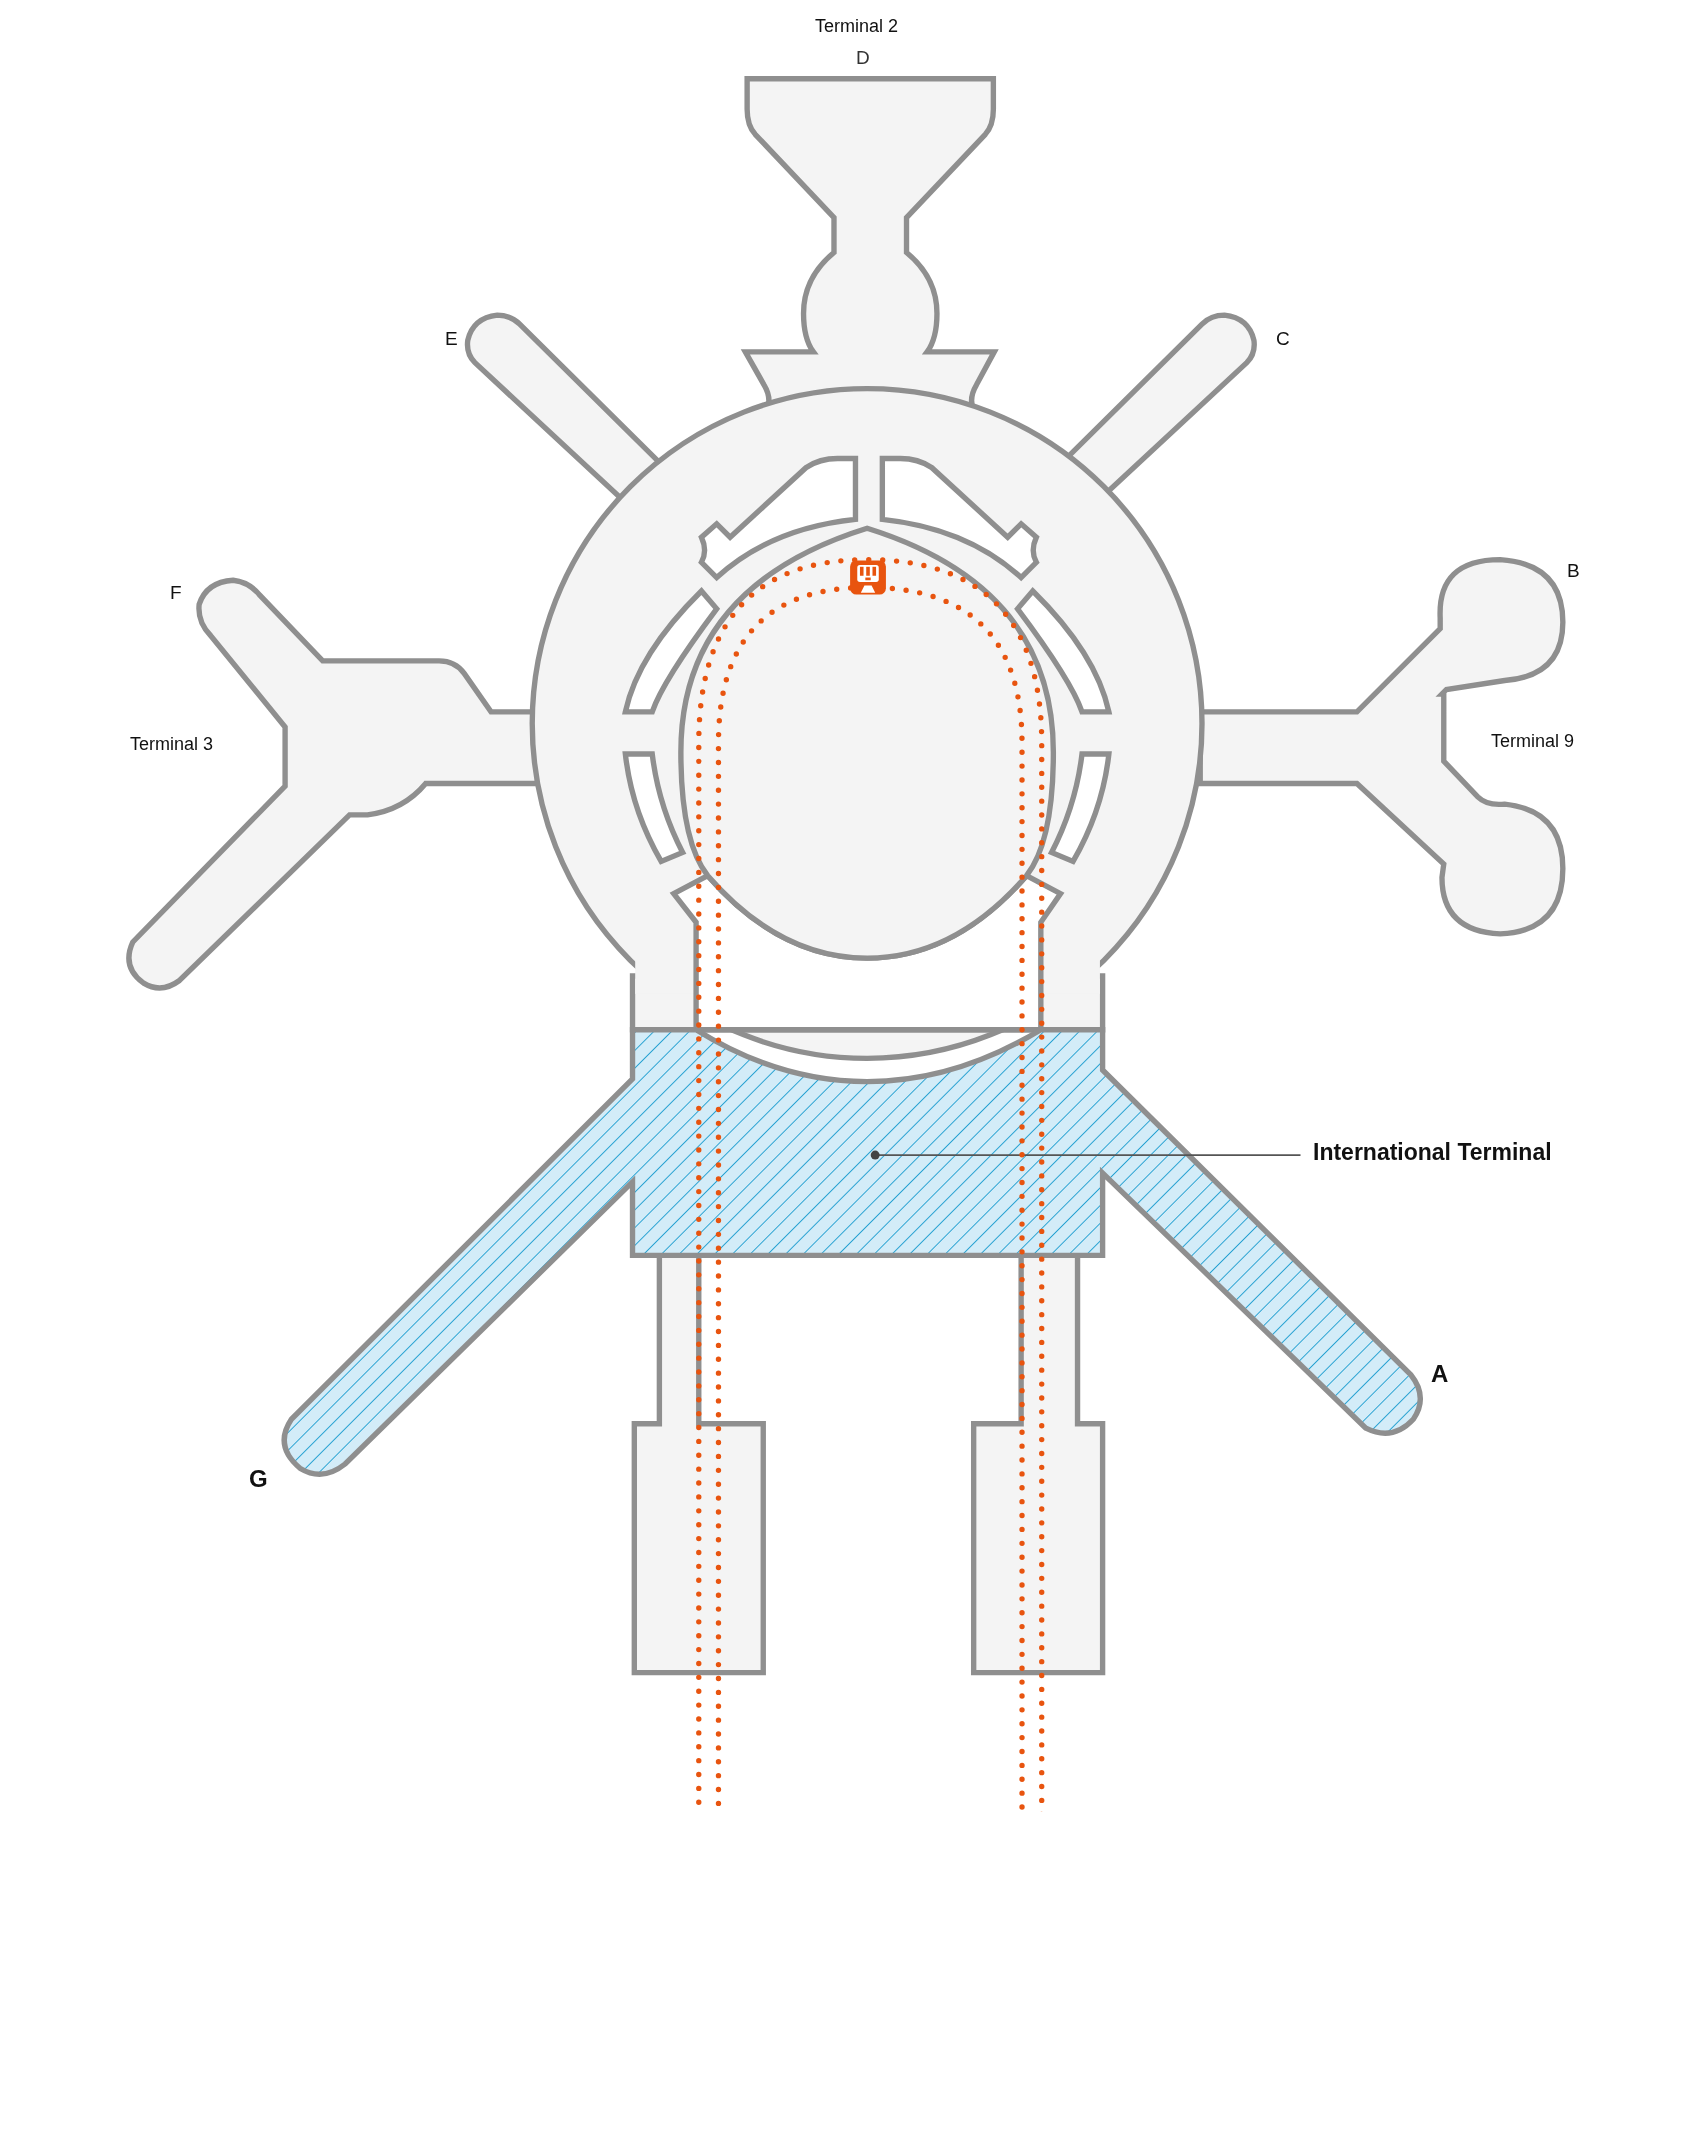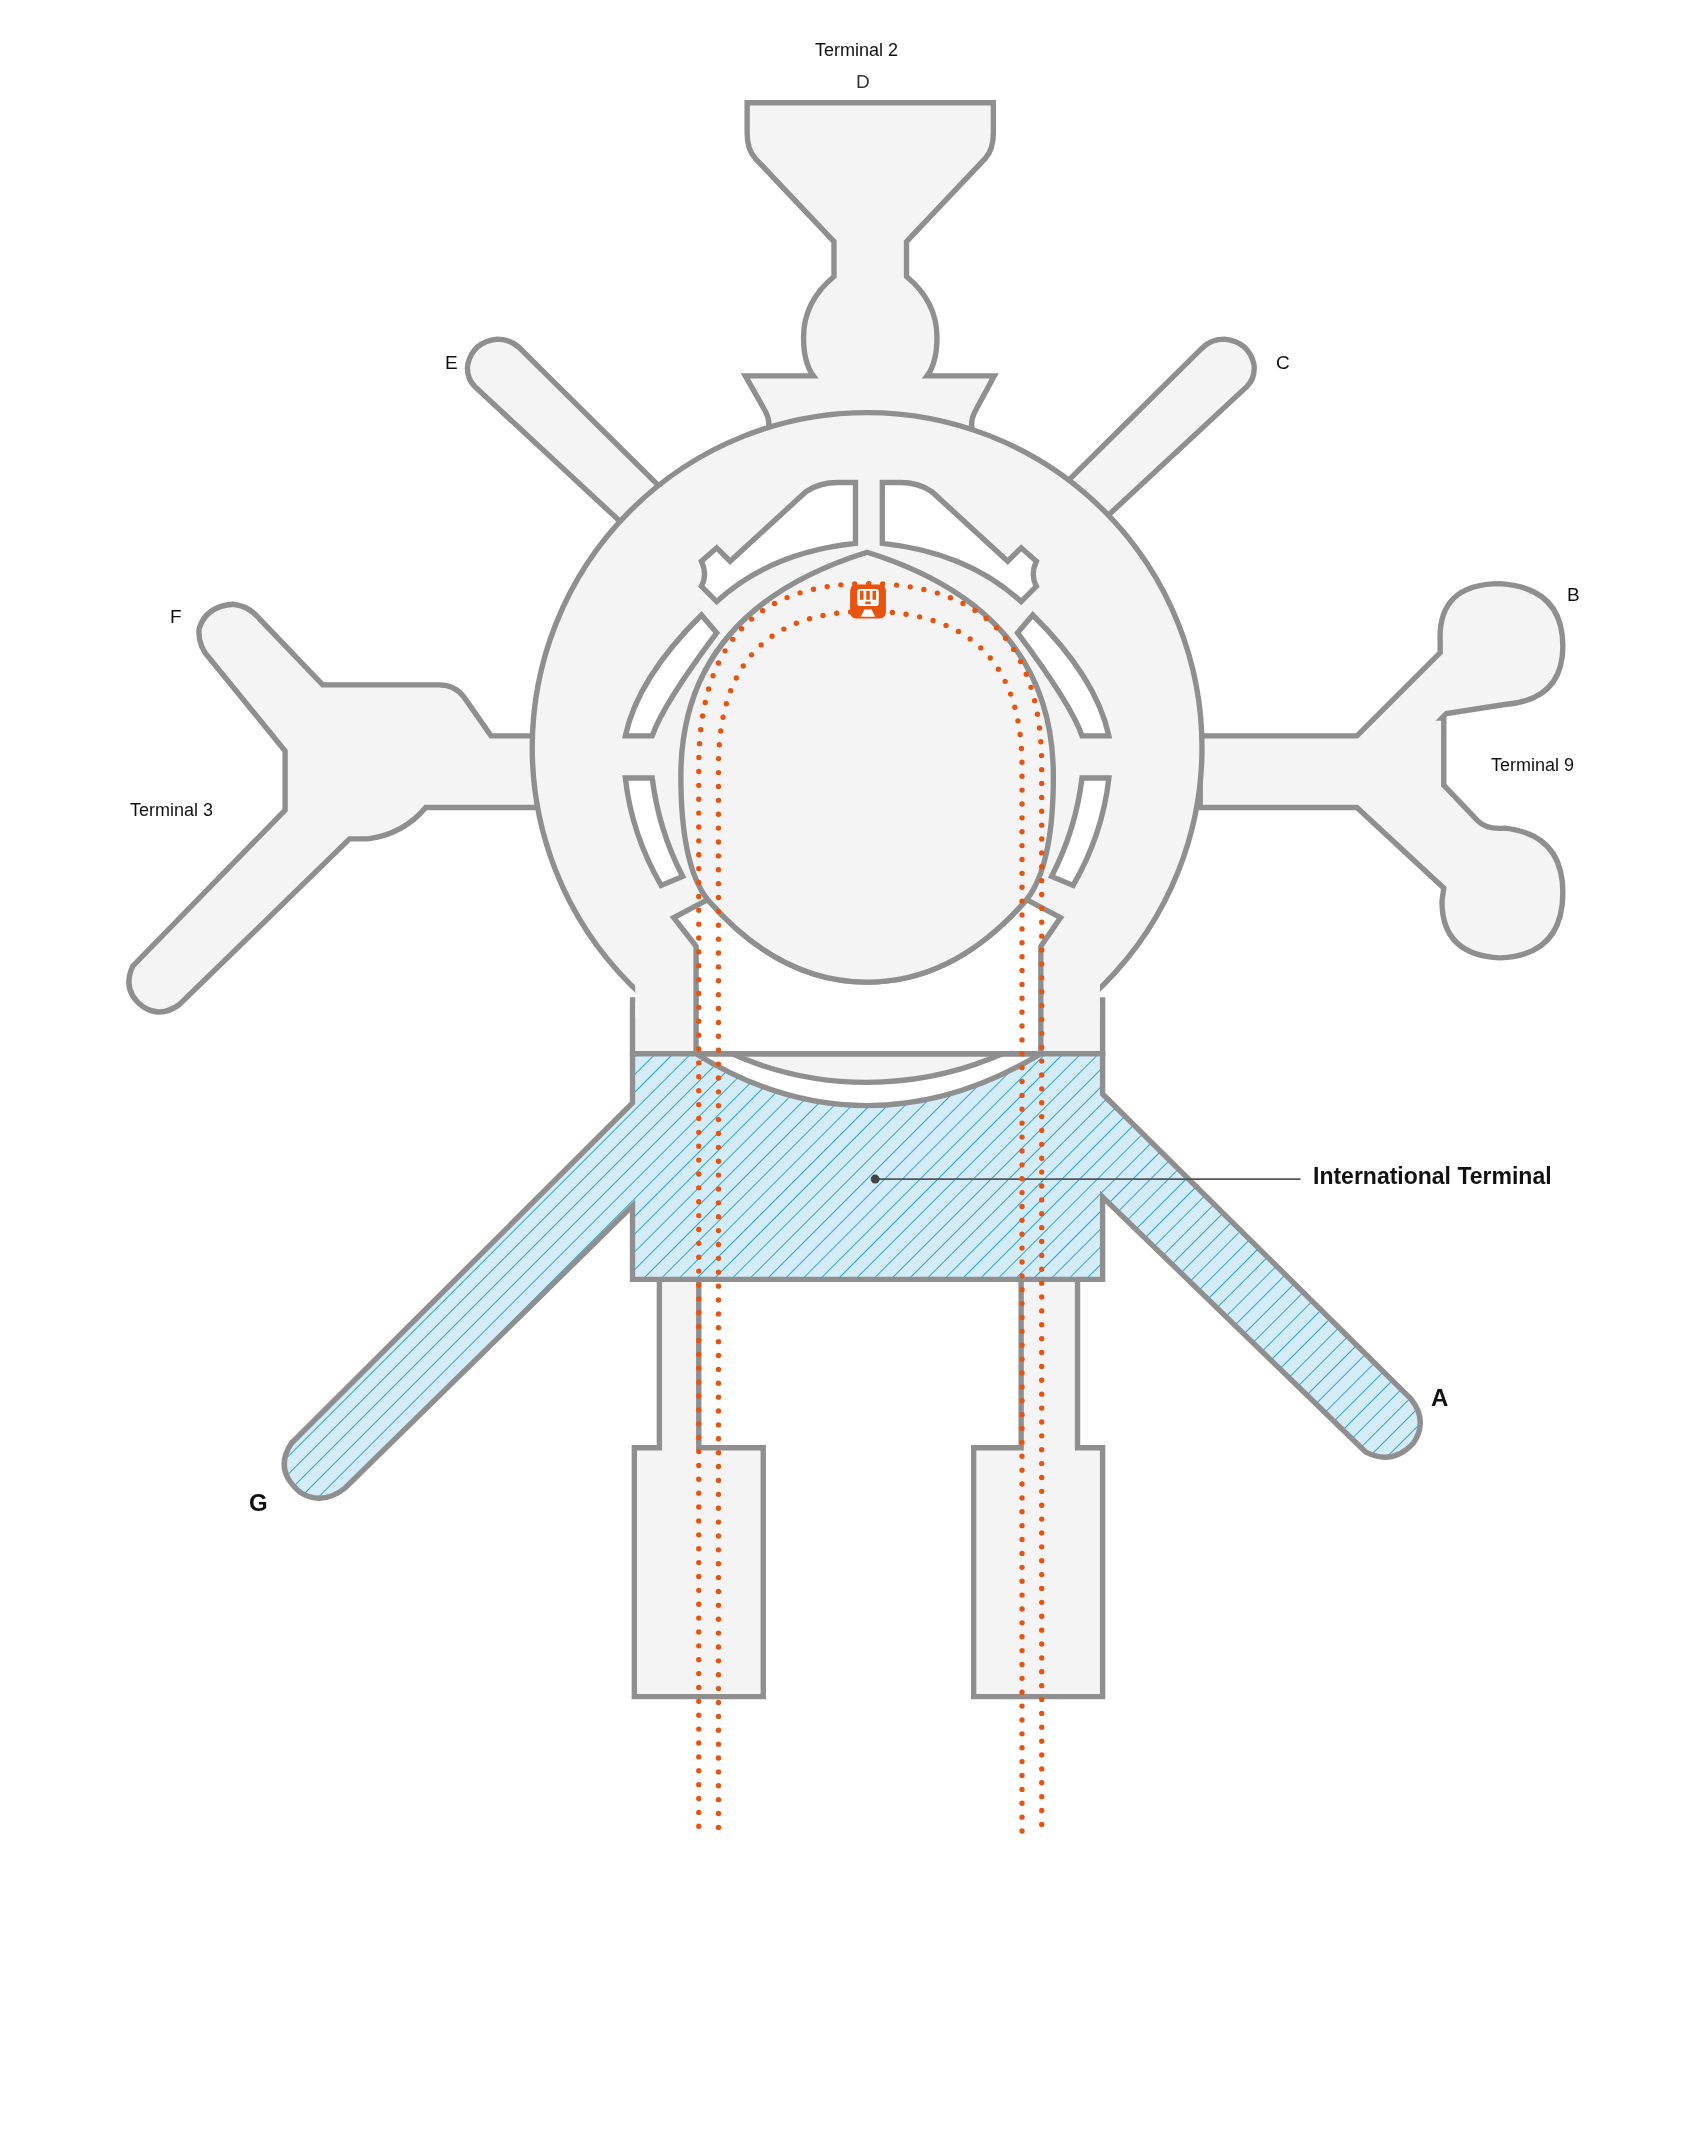--- a/index.html
+++ b/index.html
@@ -1,16 +1,16 @@
 <!DOCTYPE html>
 <html style="font-size:14.3px"><head>
 <meta charset="utf-8">
 <style>
   html, body { margin:0; padding:0; background:#ffffff; }
-  #stage { position:relative; width:1702px; height:1812px; overflow:hidden; background:#ffffff;margin-top:24px; }
+  #stage { position:relative; width:1702px; height:1812px; overflow:hidden; background:#ffffff; }
   svg { position:absolute; left:0; top:0; }
   .bld { fill:#f4f4f4; stroke:#8f8f8f; stroke-width:6; stroke-linejoin:miter; }
   .win { fill:#ffffff; stroke:#8f8f8f; stroke-width:6; }
   .intl { fill:url(#hatch); stroke:#8f8f8f; stroke-width:6; }
   .track { fill:none; stroke:#e8540f; stroke-width:6; stroke-linecap:round; stroke-dasharray:0 15.5; }
   .lbl { position:absolute; font-family:"Liberation Sans", sans-serif; color:#111; white-space:nowrap; }
   .lbl.small { font-size:18px; }
   .lbl.letter { font-size:19px; }
   .lbl.big { font-size:23px; font-weight:bold; }
   .lbl.bigletter { font-size:24px; font-weight:bold; }
@@ -114,19 +114,19 @@
     <g></g>
   </g>
 </svg>
 
   <div class="lbl small" style="left:815px;top:16px;">Terminal 2</div>
   <div class="lbl letter" style="left:856px;top:47px;color:#333;">D</div>
   <div class="lbl letter" style="left:445px;top:328px;">E</div>
   <div class="lbl letter" style="left:1276px;top:328px;">C</div>
   <div class="lbl letter" style="left:170px;top:582px;">F</div>
   <div class="lbl letter" style="left:1567px;top:560px;">B</div>
-  <div class="lbl small" style="left:130px;top:776px;">Terminal 3</div>
+  <div class="lbl small" style="left:130px;top:734px;">Terminal 3</div>
   <div class="lbl small" style="left:1491px;top:731px;">Terminal 9</div>
   <div class="lbl big" style="left:1313px;top:1139px;text-align:center;">International Terminal</div>
   <div class="lbl bigletter" style="left:1431px;top:1360px;">A</div>
   <div class="lbl bigletter" style="left:249px;top:1465px;">G</div>
 </div>
 
 
 </body></html>

